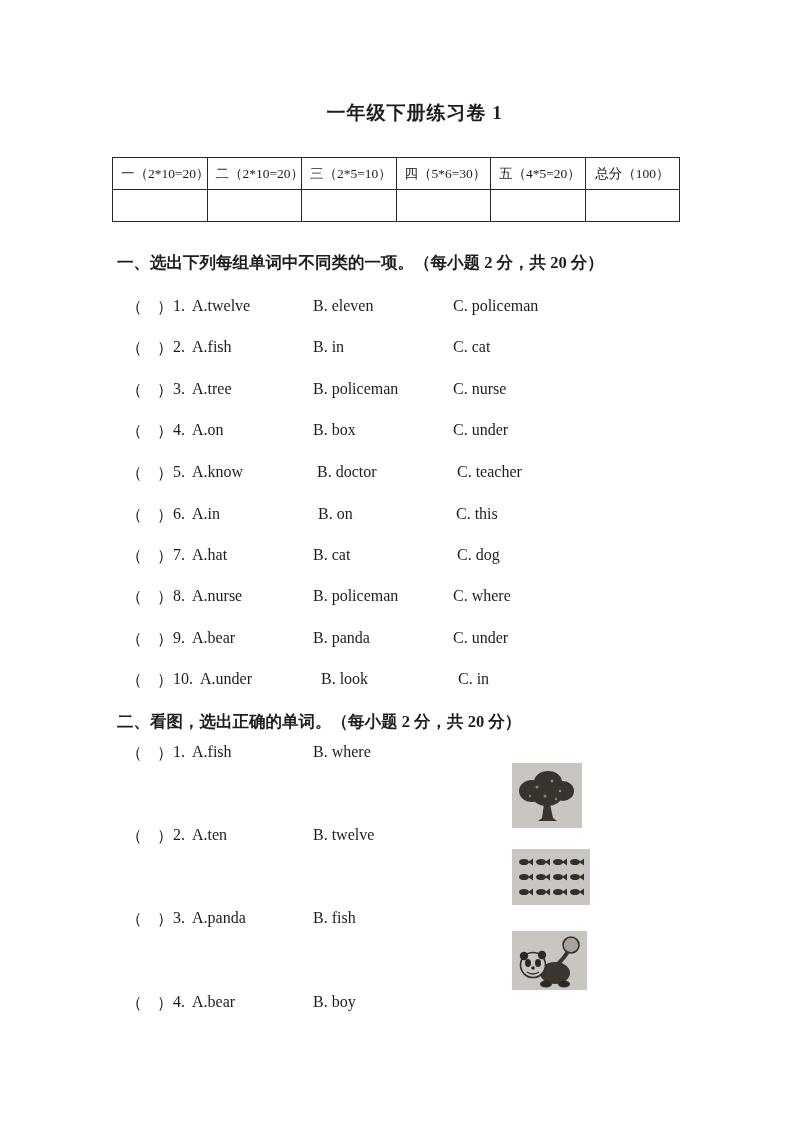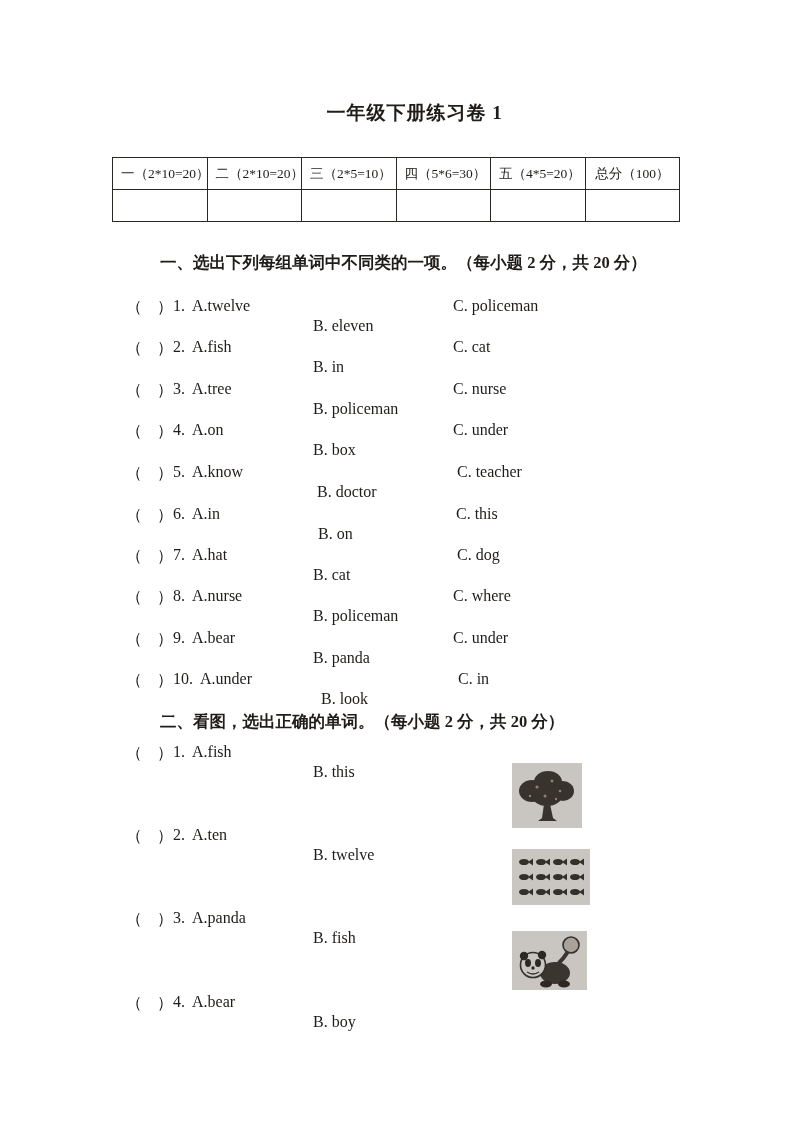--- a/index.html
+++ b/index.html
@@ -13,30 +13,30 @@
   }
   table.score{
     position:absolute;left:112px;top:157px;width:568px;
     border-collapse:collapse;table-layout:fixed;
   }
   table.score td{
     border:1.6px solid #2b2824;height:31px;text-align:center;
     font-size:13.5px;padding:0 8px;white-space:nowrap;overflow:hidden;
   }
   .sec-head{
-    position:absolute;left:117px;font-size:16.5px;font-weight:700;white-space:nowrap;margin-left:43px;
+    position:absolute;left:117px;font-size:16.5px;font-weight:700;white-space:nowrap;
   }
   .q-row{
     position:absolute;left:126px;height:21px;font-size:16px;white-space:nowrap;
   }
   .q-row .br-open{position:absolute;left:0;}
   .q-row .br-close{position:absolute;left:31px;}
   .q-row .qtext{position:absolute;left:47px;}
   .q-row .qnum{margin-right:7px;}
-  .q-row .opt-b{position:absolute;left:187px;margin-top:20px;}
+  .q-row .opt-b{position:absolute;left:187px;}
   .q-row .opt-c{position:absolute;left:327px;}
   .pic{
     position:absolute;left:512px;background:#c9c6c2;
     display:flex;align-items:center;justify-content:center;
   }
   .pic svg{display:block;}
 </style>
 </head>
 <body>
 
@@ -137,21 +137,21 @@
     <span class="opt-b" style="left:195px;">B. look</span>
     <span class="opt-c" style="left:332px;">C. in</span>
   </div>
 
   <div class="sec-head" style="top:711px;">二、看图，选出正确的单词。（每小题 2 分，共 20 分）</div>
 
   <div class="q-row" style="top:743px;">
     <span class="br-open">（</span>
       <span class="br-close">）</span>
     <span class="qtext"><span class="qnum">1.</span><span>A.fish</span></span>
-    <span class="opt-b">B. this</span>
+    <span class="opt-b">B. where</span>
   </div>
   <div class="q-row" style="top:826px;">
     <span class="br-open">（</span>
       <span class="br-close">）</span>
     <span class="qtext"><span class="qnum">2.</span><span>A.ten</span></span>
     <span class="opt-b">B. twelve</span>
   </div>
   <div class="q-row" style="top:909px;">
     <span class="br-open">（</span>
       <span class="br-close">）</span>

